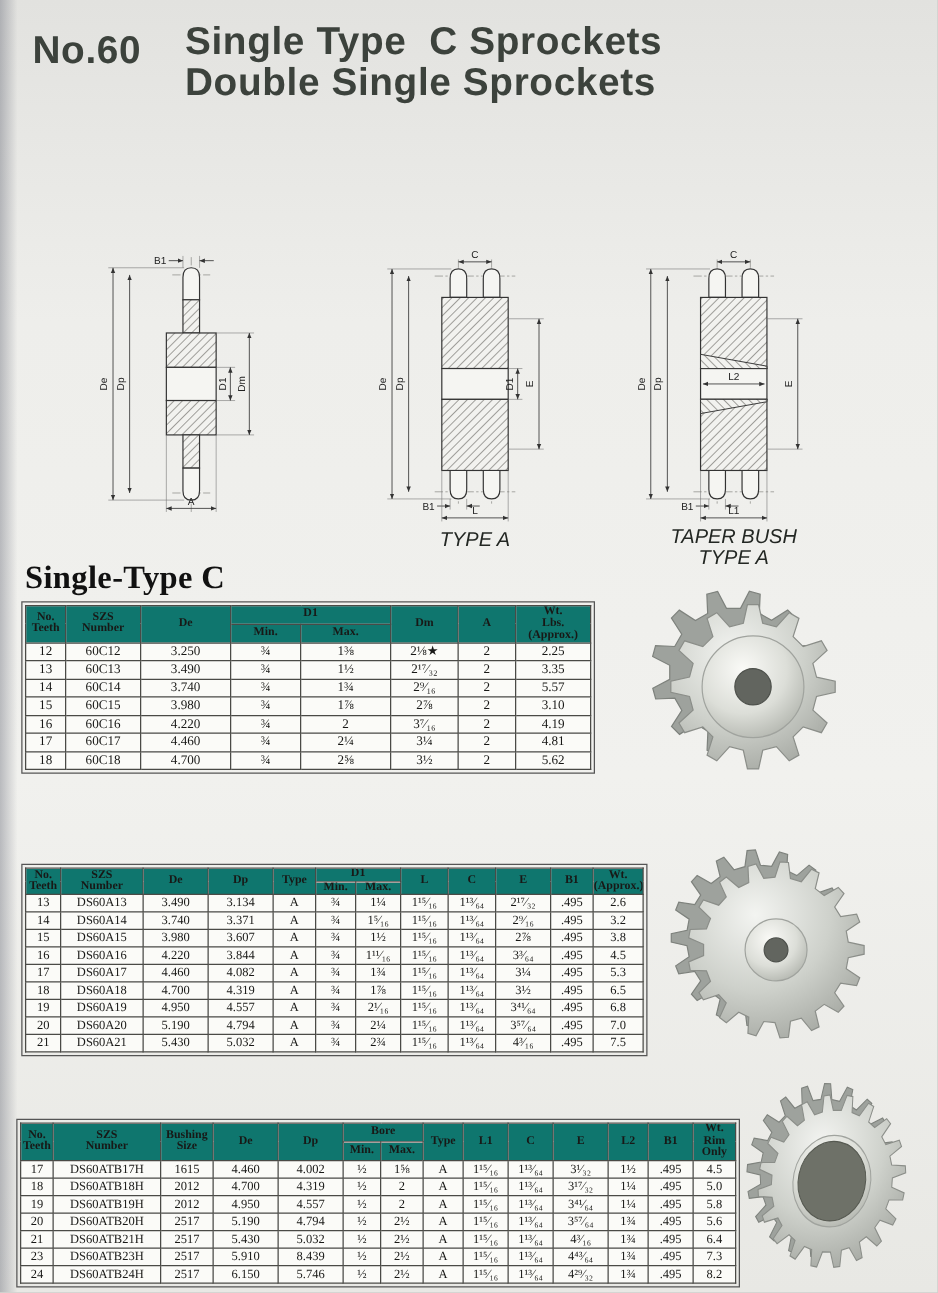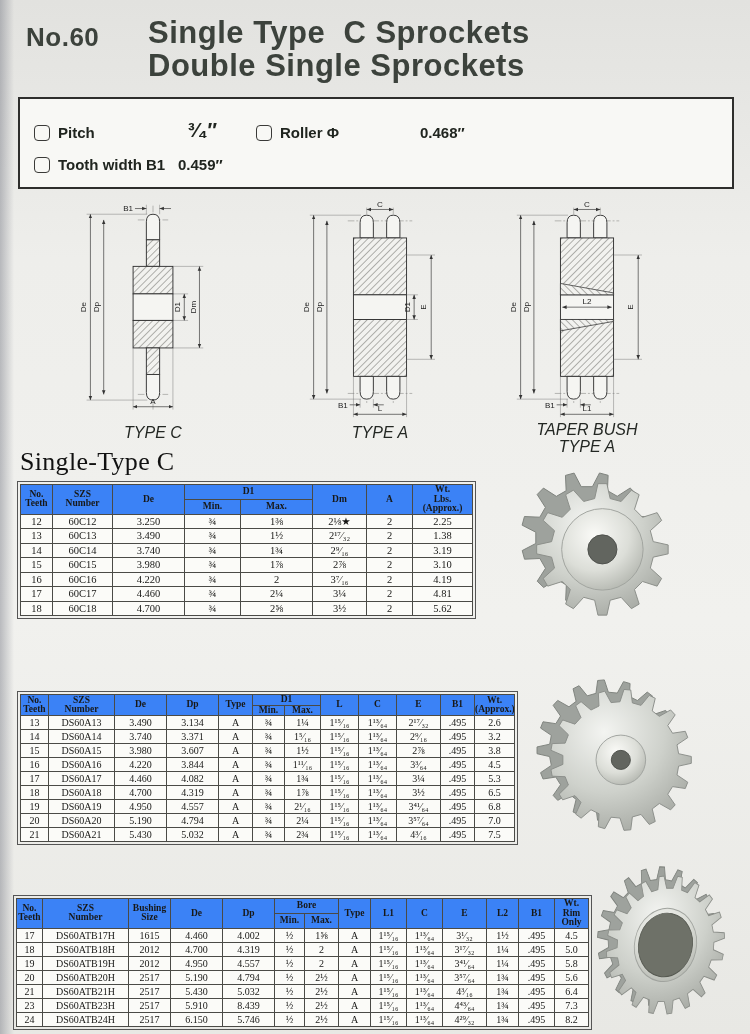--- a/index.html
+++ b/index.html
@@ -4,21 +4,21 @@
 <style>
   html,body{margin:0;padding:0;background:#cfcfcc;}
   #page{position:relative;width:750px;height:1034px;margin:0 auto;overflow:hidden;
         background:linear-gradient(180deg,#e2e2df 0%,#eeeeeb 25%,#f1f1ee 60%,#e8e8e4 100%);
         font-family:"Liberation Sans",sans-serif;color:#1f241f;}
   #page::before{content:"";position:absolute;left:0;top:0;bottom:0;width:14px;
         background:linear-gradient(90deg,rgba(80,84,100,.35),rgba(80,84,100,0));pointer-events:none;}
   .abs{position:absolute;}
 
   
-  .part-no{left:26px;top:22px;font-size:26px;font-weight:bold;color:#3c423c;letter-spacing:.5px;}
+  .part-no{left:26px;top:22px;font-size:31px;font-weight:bold;color:#3c423c;letter-spacing:.5px;}
   .title-wrap{left:148px;top:16px;}
   .title-line{white-space:pre;font-size:31px;line-height:33px;font-weight:bold;color:#3c423c;letter-spacing:.5px;}
 
   
   .spec-box{left:18px;top:97px;width:712px;height:88px;border:2px solid #2e2e2c;background:#f8f8f5;}
   .chk{position:absolute;width:14px;height:14px;border:1.6px solid #3a3a38;border-radius:4px;background:transparent;}
   .spec-label{position:absolute;font-size:15px;font-weight:bold;color:#20251f;}
   .spec-val{position:absolute;font-size:15px;font-weight:bold;color:#20251f;}
   .pitch-val{font-size:20px;}
 
@@ -28,28 +28,28 @@
   svg text{font-size:8.5px;fill:#222;font-family:"Liberation Sans",sans-serif;}
   .cl{stroke:#8a8a86;stroke-width:.6;stroke-dasharray:7 2 2 2;fill:none;}
   .wh{fill:#f5f5f2;stroke:#333;stroke-width:1;}
   .ht{fill:url(#hatch);stroke:#333;stroke-width:1;}
   .ht2{fill:url(#hatch2);stroke:#333;stroke-width:.8;}
   .ext{stroke:#777;stroke-width:.5;}
   .dim{stroke:#333;stroke-width:.7;marker-start:url(#arr);marker-end:url(#arr);}
   .dim1{stroke:#333;stroke-width:.7;marker-end:url(#arr);}
 
   
-  .sec-title{font-family:"Liberation Serif",serif;font-weight:normal;color:#111;font-size:26px;letter-spacing:.3px;}
+  .sec-title{font-family:"Liberation Serif",serif;font-weight:bold;color:#111;font-size:26px;letter-spacing:.3px;}
 
   
   table.tbl{border-collapse:collapse;table-layout:fixed;background:#fbfbf8;
             border:1px solid #444;outline:1px solid #555;outline-offset:2px;
             font-family:"Liberation Serif",serif;}
   .tbl th,.tbl td{border:1px solid #4a4a46;text-align:center;padding:0;color:#181816;overflow:hidden;}
-  .tbl th{background:#3b82f6;font-weight:bold;font-size:9.5px;line-height:9.5px;white-space:pre-line;}
+  .tbl th{background:#0f766e;font-weight:bold;font-size:9.5px;line-height:9.5px;white-space:pre-line;}
   .tbl td{font-size:10.5px;}
   #table1 td{height:13.5px;line-height:13.5px;}
   #table2 td,#table3 td{height:13px;line-height:13px;font-size:10px;}
   .footnote{font-size:12.5px;font-weight:bold;color:#15150f;}
 
   .photo{position:absolute;}
   .photo svg{width:100%;height:100%;}
 </style>
 </head>
 <body>
@@ -81,31 +81,20 @@
 </svg>
 
 <div id="page">
 
   <div class="abs part-no">No.60</div>
   <div class="abs title-wrap">
     <div class="title-line">Single Type  C Sprockets</div>
     <div class="title-line">Double Single Sprockets</div>
   </div>
 
-  <div class="abs spec-box">
-    <span class="chk" style="left:14px;top:26px"></span>
-    <span class="spec-label" style="left:38px;top:25px">Pitch</span>
-    <span class="spec-val pitch-val" style="left:168px;top:20px">³⁄₄″</span>
-    <span class="chk" style="left:236px;top:26px"></span>
-    <span class="spec-label" style="left:260px;top:25px">Roller Φ</span>
-    <span class="spec-val" style="left:400px;top:25px">0.468″</span>
-    <span class="chk" style="left:14px;top:58px"></span>
-    <span class="spec-label" style="left:38px;top:57px">Tooth width B1</span>
-    <span class="spec-val" style="left:158px;top:57px">0.459″</span>
-  </div>
 
   <svg class="diag" style="left:58px;top:200px" viewBox="0 0 200 232">
     <line class="cl" x1="100" y1="6" x2="100" y2="222"></line>
     <line class="cl" x1="84" y1="21" x2="116" y2="21"></line>
     <line class="cl" x1="84" y1="205" x2="116" y2="205"></line>
     <path class="wh" d="M93,42 L93,23 Q93,15 100,15 Q107,15 107,23 L107,42 Z"></path>
     <rect class="ht" x="93" y="42" width="14" height="28"></rect>
     <rect class="ht" x="79" y="70" width="42" height="29"></rect>
     <rect class="wh" x="79" y="99" width="42" height="28"></rect>
     <rect class="ht" x="79" y="127" width="42" height="29"></rect>
@@ -128,21 +117,20 @@
     <text transform="rotate(-90 129 113)" x="129" y="113" text-anchor="middle">D1</text>
     <line class="ext" x1="121" y1="70" x2="153" y2="70"></line>
       <line class="ext" x1="121" y1="156" x2="153" y2="156"></line>
     <line class="dim" x1="149" y1="70" x2="149" y2="156"></line>
     <text transform="rotate(-90 145 113)" x="145" y="113" text-anchor="middle">Dm</text>
     <line class="ext" x1="79" y1="156" x2="79" y2="221"></line>
       <line class="ext" x1="121" y1="156" x2="121" y2="221"></line>
     <line class="dim" x1="79" y1="218" x2="121" y2="218"></line>
     <text x="100" y="215" text-anchor="middle">A</text>
   </svg>
-  <div class="diag-cap" style="left:58px;top:424px">TYPE C</div>
 
   <svg class="diag" style="left:285px;top:200px" viewBox="0 0 200 232">
     <line class="cl" x1="86" y1="8" x2="86" y2="216"></line>
       <line class="cl" x1="114" y1="8" x2="114" y2="216"></line>
     <line class="cl" x1="66" y1="22" x2="134" y2="22"></line>
       <line class="cl" x1="66" y1="204" x2="134" y2="204"></line>
     <path class="wh" d="M79,40 L79,24 Q79,16 86,16 Q93,16 93,24 L93,40 Z"></path>
     <path class="wh" d="M107,40 L107,24 Q107,16 114,16 Q121,16 121,24 L121,40 Z"></path>
     <rect class="ht" x="72" y="40" width="56" height="60"></rect>
     <rect class="wh" x="72" y="100" width="56" height="26"></rect>
@@ -263,31 +251,31 @@
           <td>2.25</td>
         </tr>
         <tr>
           <td>13</td>
           <td>60C13</td>
           <td>3.490</td>
           <td>¾</td>
           <td>1½</td>
           <td>2¹⁷⁄₃₂</td>
           <td>2</td>
-          <td>1.38</td>
+          <td>3.35</td>
         </tr>
         <tr>
           <td>14</td>
           <td>60C14</td>
           <td>3.740</td>
           <td>¾</td>
           <td>1¾</td>
           <td>2⁹⁄₁₆</td>
           <td>2</td>
-          <td>3.19</td>
+          <td>5.57</td>
         </tr>
         <tr>
           <td>15</td>
           <td>60C15</td>
           <td>3.980</td>
           <td>¾</td>
           <td>1⅞</td>
           <td>2⅞</td>
           <td>2</td>
           <td>3.10</td>

